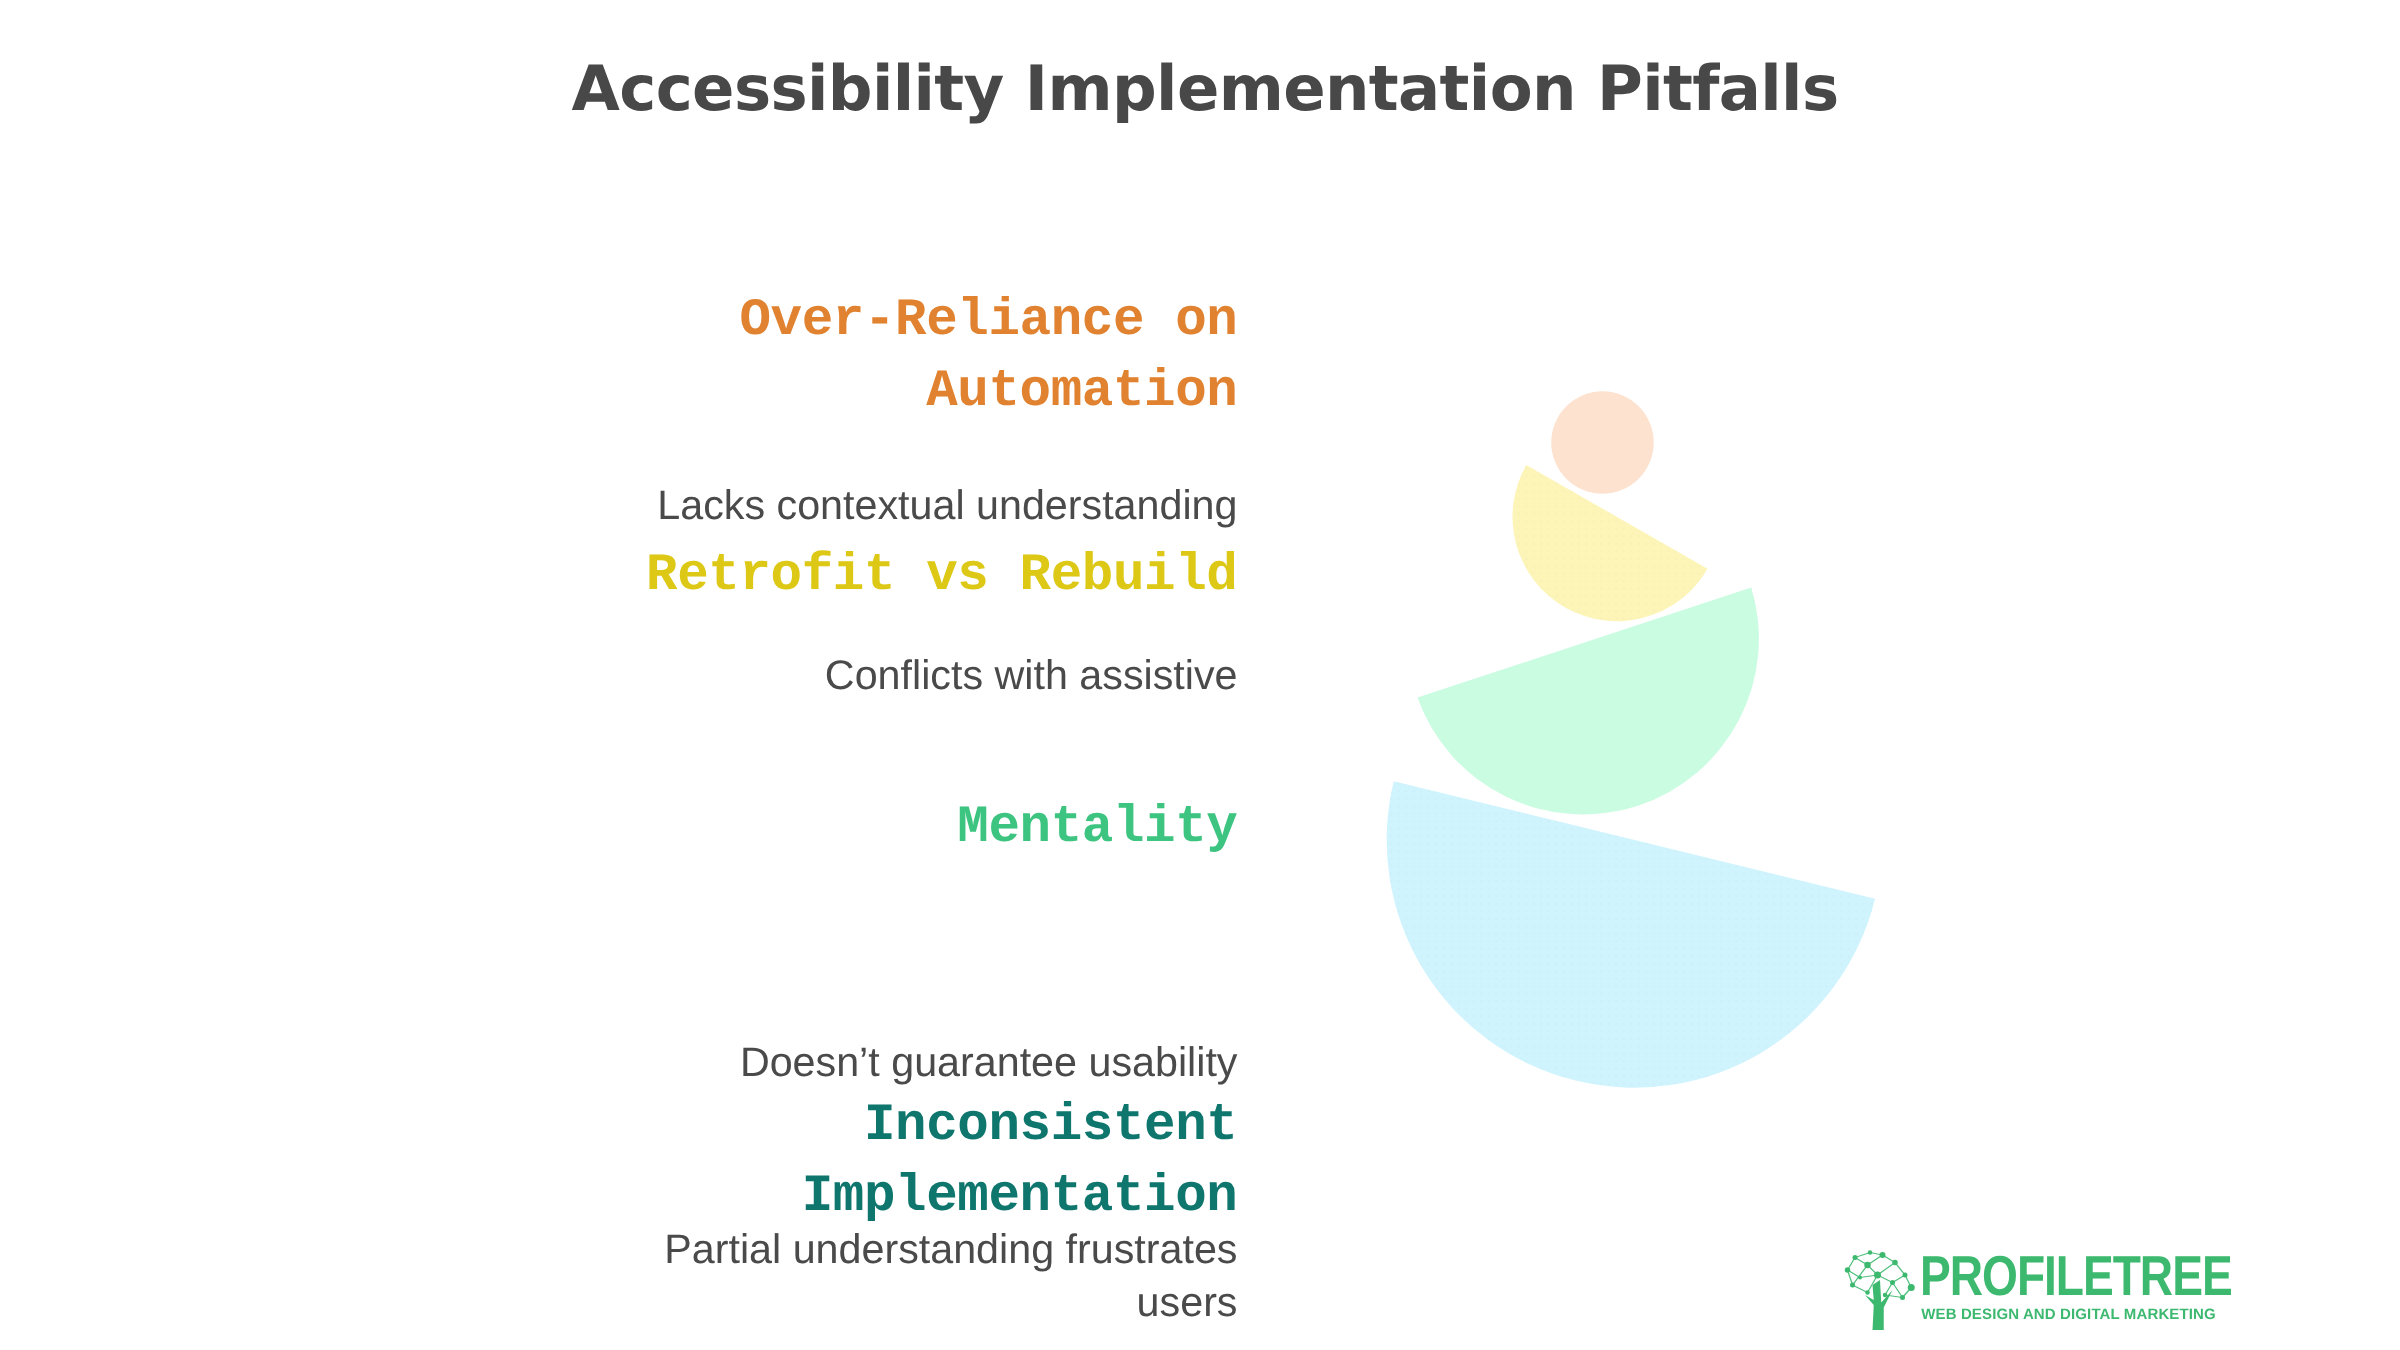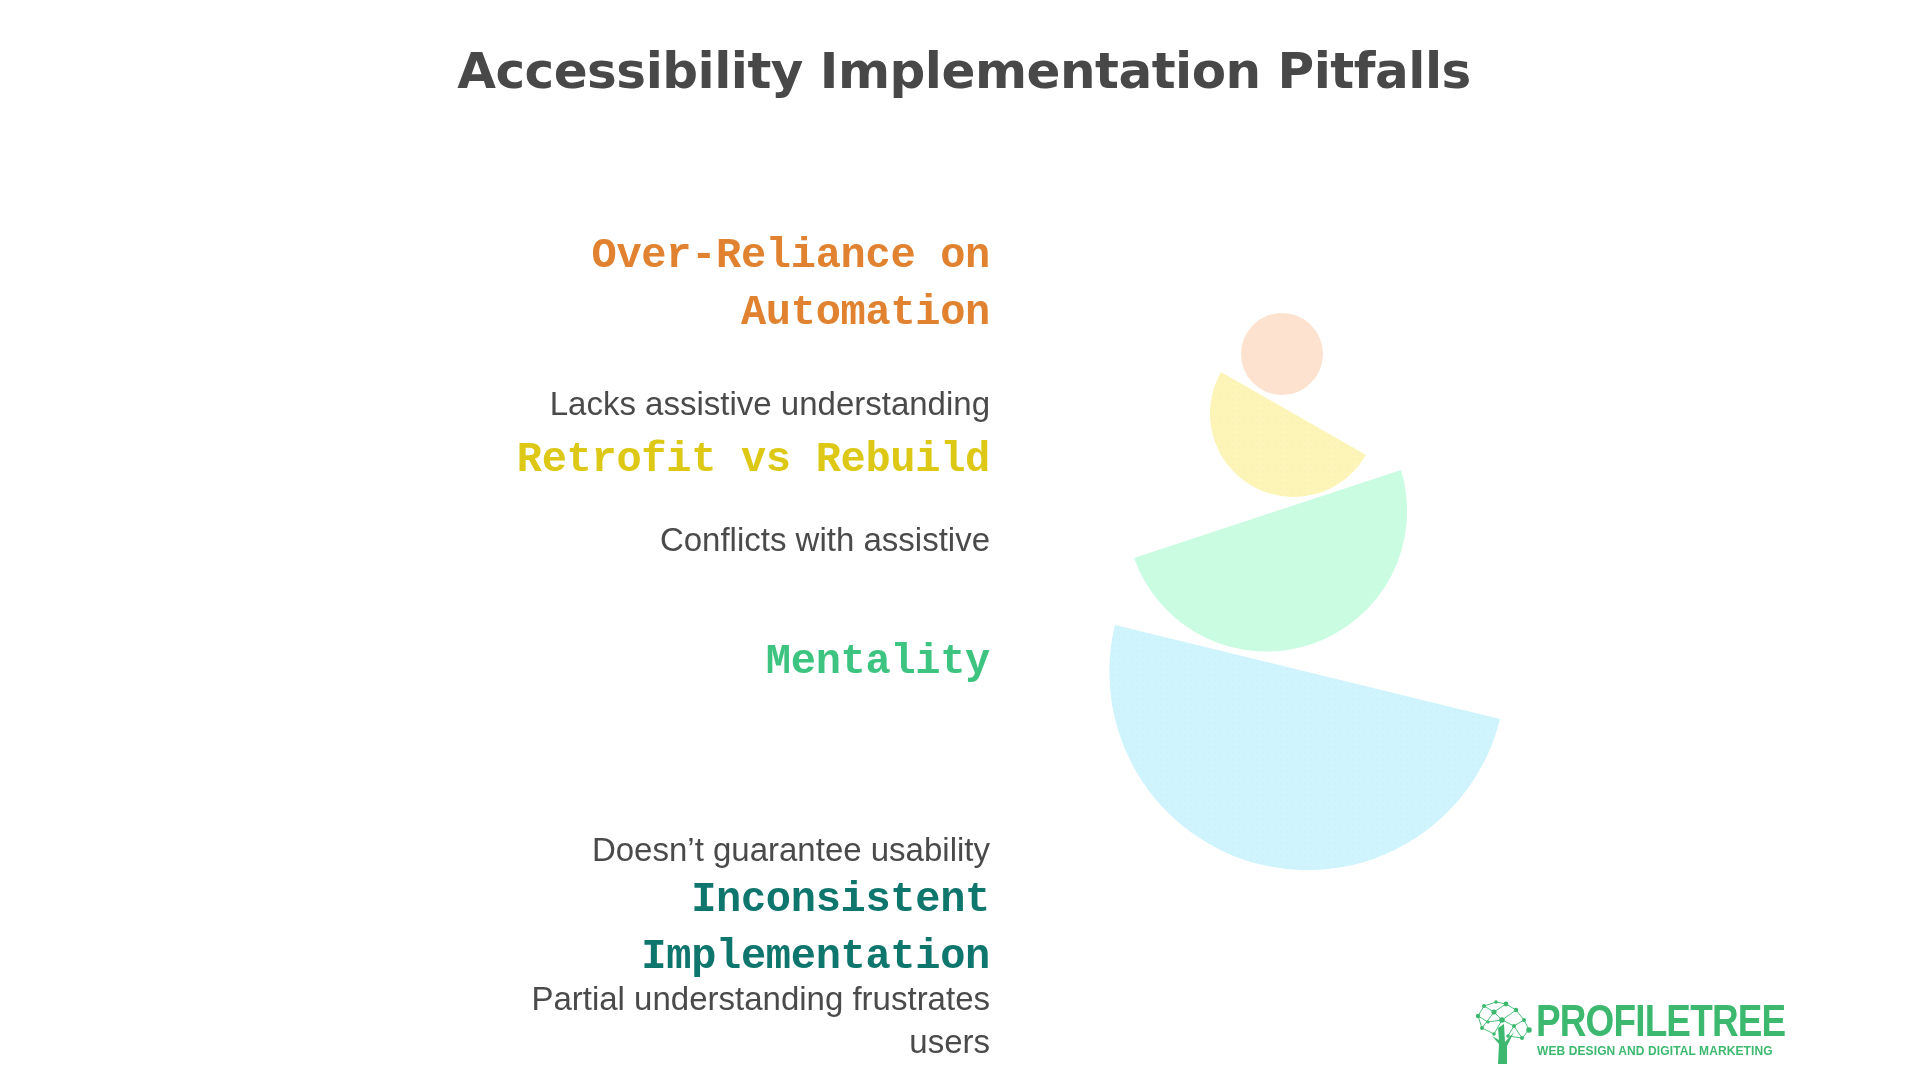--- a/index.html
+++ b/index.html
@@ -42,21 +42,21 @@
 
 <div class="title">Accessibility Implementation Pitfalls</div>
 
 <div class="col">
 
   <div class="heading" style="top:228px;color:#E0822F">
     <div>Over-Reliance on</div>
     <div>Automation</div>
   </div>
   <div class="desc" style="top:382px">
-    <div>Lacks assistive understanding</div>
+    <div>Lacks contextual understanding</div>
   </div>
 
   <div class="heading" style="top:432px;color:#DCC815">
     <div>Retrofit vs Rebuild</div>
   </div>
   <div class="desc" style="top:518px">
     <div>Conflicts with assistive</div>
   </div>
 
   <div class="heading" style="top:634px;color:#3DC480">

